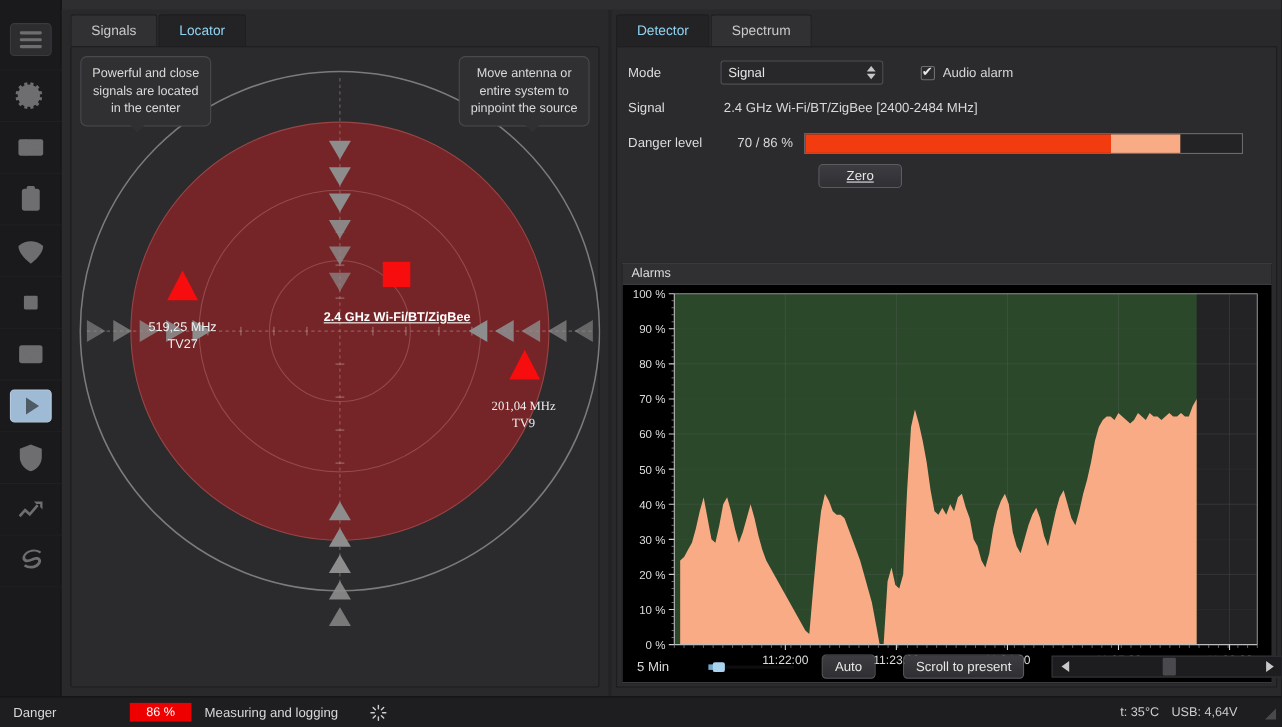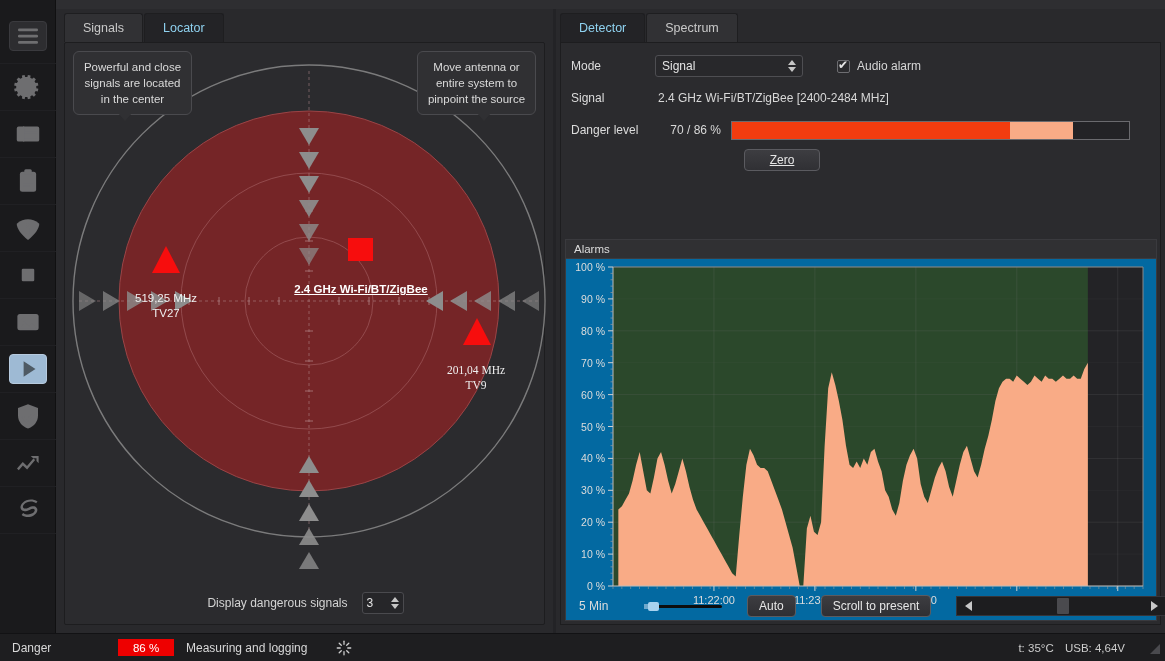--- a/index.html
+++ b/index.html
@@ -124,21 +124,21 @@
   .th-knob { position:absolute; width:12px; height:12px; border-radius:50%; background:#3c3c40; border:1px solid #1e1e20; }
   .zero-btn {
     width:76px; height:22px; margin:6px 0 0 183px;
     background:linear-gradient(#3d3d41,#303034); border:1px solid #5b5b60; border-radius:4px;
     color:#e6e6e6; font-size:12px; display:flex; align-items:center; justify-content:center;text-decoration:underline;
   }
 
   
   .alarms-panel {
     position:absolute; left:4px; top:196px; width:592px; height:382px;
-    border:1px solid #3a3a3e; background:#0369a1;
+    border:1px solid #3a3a3e; background:#000000;
   }
   .alarms-title {
     height:19px; background:#303033; border-bottom:1px solid #3c3c40;
     display:flex; align-items:center; padding-left:8px; color:#dcdcdc; font-size:11.5px;
   }
   .chart-area { position:absolute; left:0; top:19px; width:590px; height:361px; }
 
   
   .chart-ctl {
     position:absolute; left:4px; bottom:4px; width:601px; height:28px;
@@ -365,30 +365,20 @@
 
       <div class="callout left">
         <span>Powerful and close signals are located in the center</span>
         <span class="tail"></span>
       </div>
       <div class="callout right">
         <span>Move antenna or entire system to pinpoint the source</span>
         <span class="tail"></span>
       </div>
 
-      <div class="footer-row">
-        <span class="footer-label">Display dangerous signals</span>
-        <div class="spin">
-          <span class="val">3</span>
-          <span class="arrows">
-              <i class="up"></i>
-              <i class="dn"></i>
-            </span>
-        </div>
-      </div>
     </div>
   </div>
 
   <div class="right-pane">
     <div class="tabrow">
       <div class="tab active">Detector</div>
       <div class="tab">Spectrum</div>
     </div>
 
     <div class="det-body">

